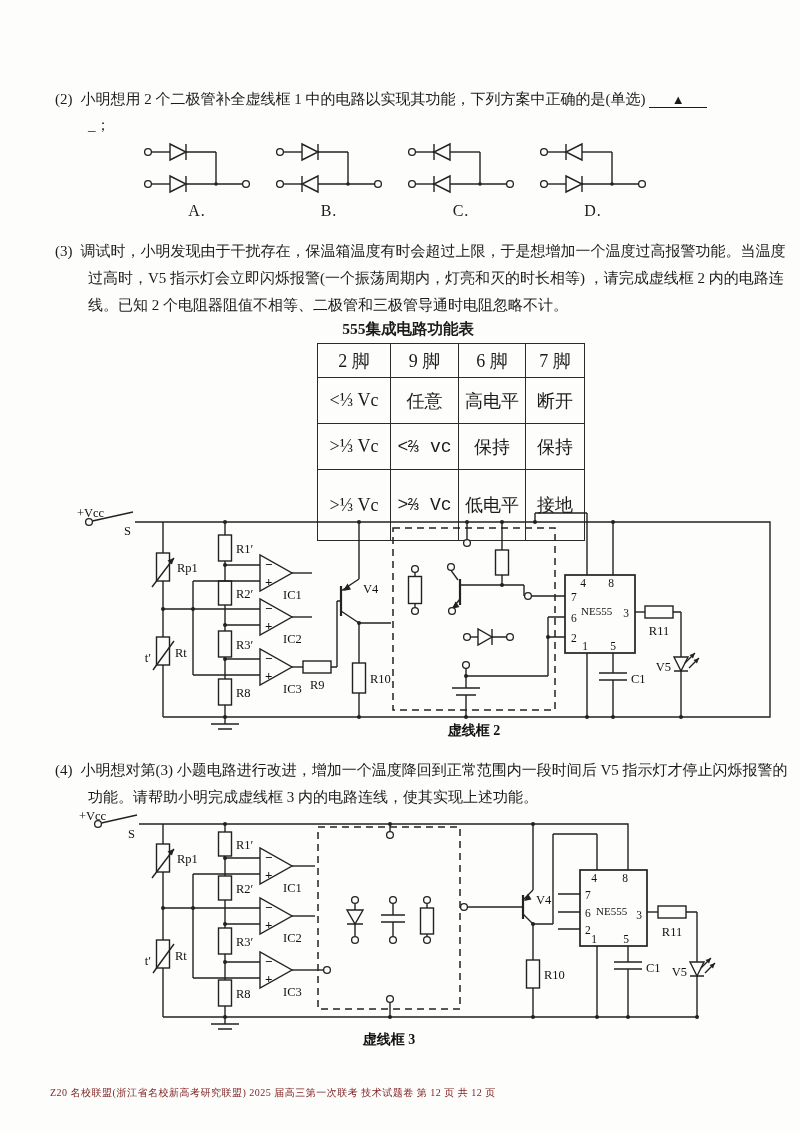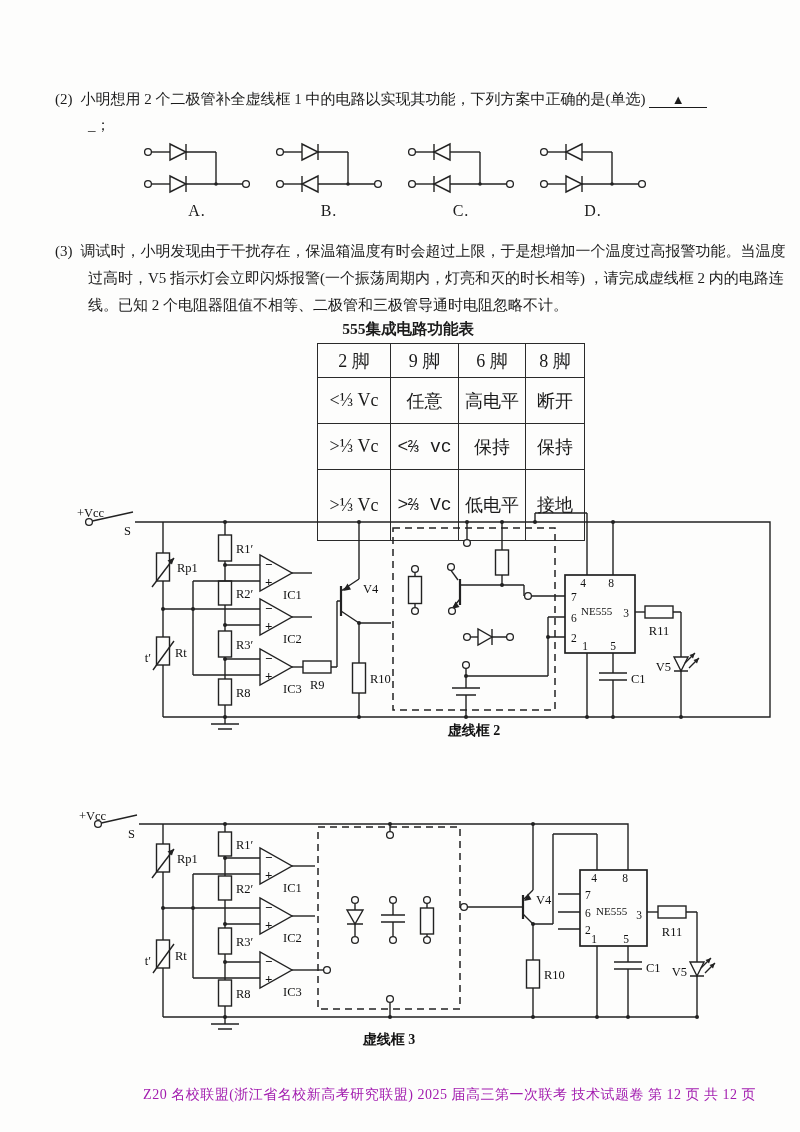--- a/index.html
+++ b/index.html
@@ -20,22 +20,22 @@
   table.t555 td,table.t555 th{border:1.6px solid #2a2a2a;text-align:center;font-weight:normal;
         padding:0 6px;}
   table.t555 th{height:33px;}
   table.t555 tr.r1 td{height:45px;}
   table.t555 tr.r2 td{height:45px;}
   table.t555 tr.r3 td{height:70px;}
   table.t555 td.c0{min-width:60px;}
   table.t555 td.c1{min-width:55px;font-family:Liberation Mono, monospace;}
   table.t555 td.c2{min-width:52px;font-family:Liberation Serif, serif;}
   table.t555 td.c3{min-width:46px;}
-  .footer{left:50px;top:1086px;width:706px;font-size:14px;letter-spacing:0.5px;color:#a21caf;
-          text-align:right;white-space:nowrap;}
+  .footer{left:50px;top:1086px;width:706px;font-size:10px;letter-spacing:0.5px;color:#7f1d1d;
+          text-align:left;white-space:nowrap;}
   svg{display:block;}
   svg .w{stroke:#222;stroke-width:1.4;fill:none;}
   svg .w2{stroke:#222;stroke-width:2.2;fill:none;}
   svg .box{stroke:#222;stroke-width:1.4;fill:#fdfdfc;}
   svg .chip{stroke:#222;stroke-width:1.7;fill:none;}
   svg .dash{stroke:#222;stroke-width:1.5;fill:none;stroke-dasharray:7 5;}
   svg .term{stroke:#222;stroke-width:1.3;fill:#fdfdfc;}
   svg .dot{fill:#222;stroke:none;}
   svg .ah{fill:#222;stroke:none;}
   svg text{font-family:"Liberation Serif","DejaVu Serif",serif;font-size:12.5px;fill:#111;}
@@ -134,21 +134,21 @@
     <span class="qnum">(3)</span><span>调试时，小明发现由于干扰存在，保温箱温度有时会超过上限，于是想增加一个温度过高报警功能。当温度过高时，V5 指示灯会立即闪烁报警(一个振荡周期内，灯亮和灭的时长相等) ，请完成虚线框 2 内的电路连线。已知 2 个电阻器阻值不相等、二极管和三极管导通时电阻忽略不计。</span>
   </div>
 
   <div class="abs ttl">555集成电路功能表</div>
   <table class="t555">
     <tbody>
         <tr>
       <th>2 脚</th>
       <th>9 脚</th>
       <th>6 脚</th>
-      <th>8 脚</th>
+      <th>7 脚</th>
     </tr>
     <tr class="r1">
       <td class="c0">&lt;⅓ Vc</td>
       <td class="c1">任意</td>
       <td class="c2">高电平</td>
       <td class="c3">断开</td>
     </tr>
     <tr class="r2">
       <td class="c0">&gt;⅓ Vc</td>
       <td class="c1">&lt;⅔ vc</td>
@@ -343,20 +343,23 @@
       <path class="w" d="M599,166 H613 M606,166 V212"></path>
       <circle class="dot" cx="606" cy="212" r="2"></circle>
       <path class="w" d="M610,158 L620,148 M614,163 L624,153"></path>
       <polygon class="ah" points="620,148 614.5,150 618,153.5"></polygon>
       <polygon class="ah" points="624,153 618.5,155 622,158.5"></polygon>
       <text x="596" y="166" text-anchor="end">V5</text>
     </g>
     <text class="cjk" x="399" y="230" text-anchor="middle">虚线框 2</text>
   </svg>
 
+  <div class="abs q hang" style="top:757px;">
+    <span class="qnum">(4)</span><span>小明想对第(3) 小题电路进行改进，增加一个温度降回到正常范围内一段时间后 V5 指示灯才停止闪烁报警的功能。请帮助小明完成虚线框 3 内的电路连线，使其实现上述功能。</span>
+  </div>
 
   <svg class="abs" style="left:75px;top:812px;" width="700" height="250" viewBox="0 0 700 250">
     <g>
       <text x="4" y="8">+Vcc</text>
       <circle class="term" cx="23" cy="12" r="3.4"></circle>
       <path class="w" d="M26.4,11 L62,3"></path>
       <text x="53" y="26">S</text>
       <path class="w" d="M64,12 H553 V58"></path>
     </g>
     <g>

